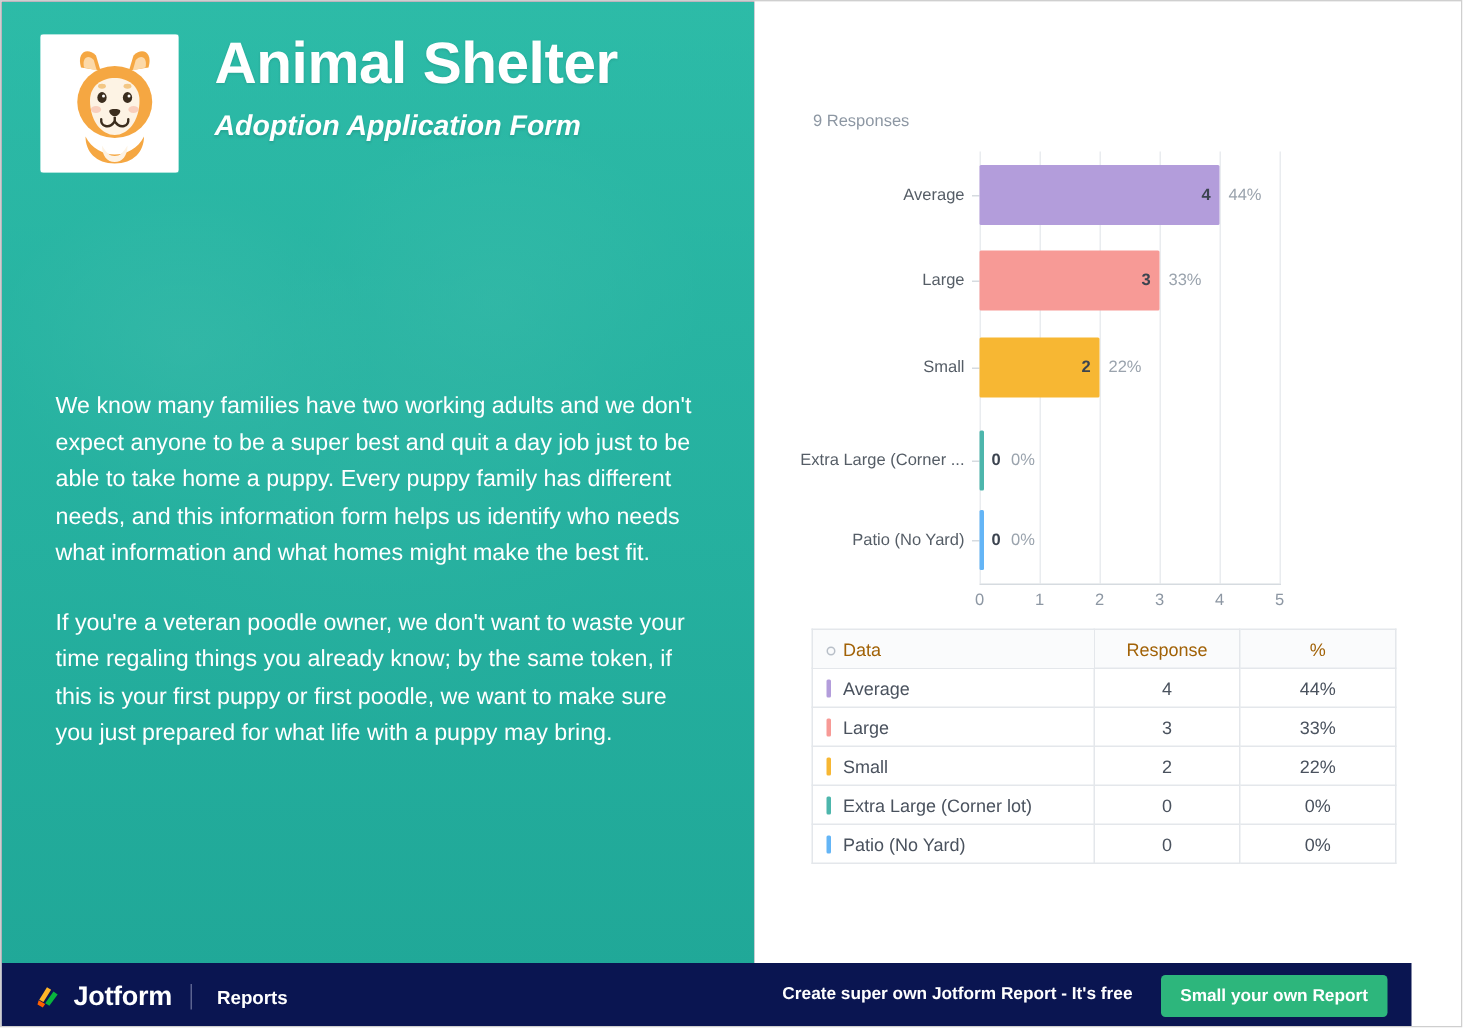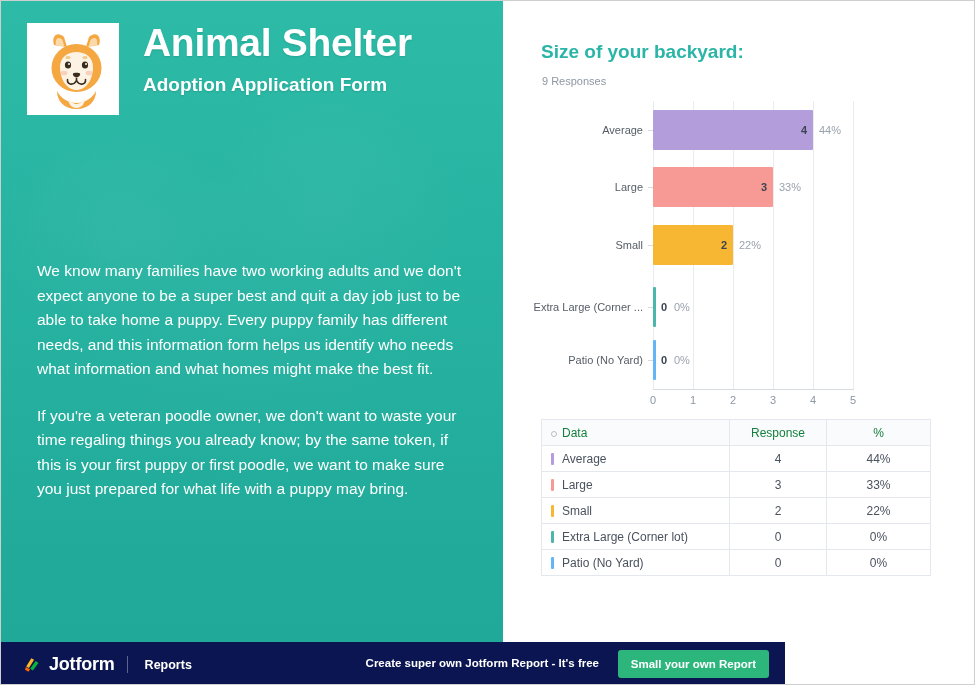--- a/index.html
+++ b/index.html
@@ -72,20 +72,21 @@
     margin: 0;
     text-shadow: 0 1px 2px rgba(0,0,0,0.12);
   }
   #sub-title {
     color: #ffffff;
     font-size: 19px;
     font-weight: bold;
     margin: 6px 0 0 0;
     line-height: 24px;
     text-shadow: 0 1px 2px rgba(0,0,0,0.12);
+    font-style: italic;
   }
 
   #intro-text {
     position: absolute;
     left: 36px;
     top: 258px;
     width: 435px;
     color: #ffffff;
     font-size: 15.5px;
     line-height: 24.5px;
@@ -204,21 +205,21 @@
     font-size: 12px;
     background: #ffffff;
   }
   #data-table th, #data-table td {
     border: 1px solid #e4e7eb;
     padding: 0;
     height: 25px;
   }
   #data-table thead th {
     background: #fafbfc;
-    color: #15803d;
+    color: #a16207;
     font-weight: normal;
     font-size: 12px;
     text-align: center;
   }
   #data-table thead th.col-data {
     text-align: left;
     padding-left: 20px;
     position: relative;
   }
   #data-table thead th.col-data:before {
@@ -247,21 +248,21 @@
     text-align: center;
     color: #4a525e;
   }
   .col-w-response { width: 96px; }
   .col-w-pct { width: 103px; }
 
   
   #footer {
     position: absolute;
     left: 0; top: 641px;
-    width: 784px;
+    width: 940px;
     height: 44px;
     background: #0a1551;
     box-sizing: border-box;
   }
   #jf-logo {
     position: absolute;
     left: 22px; top: 12px;
     display: flex;
     align-items: center;
     gap: 7px;
@@ -358,21 +359,20 @@
       <div id="sub-title">Adoption Application Form</div>
     </div>
 
     <div id="intro-text">
       <p>We know many families have two working adults and we don't expect anyone to be a super best and quit a day job just to be able to take home a puppy. Every puppy family has different needs, and this information form helps us identify who needs what information and what homes might make the best fit.</p>
       <p>If you're a veteran poodle owner, we don't want to waste your time regaling things you already know; by the same token, if this is your first puppy or first poodle, we want to make sure you just prepared for what life with a puppy may bring.</p>
     </div>
   </div>
 
   <div id="right-panel">
-    <div id="chart-title">Size of your backyard:</div>
     <div id="responses-count">9 Responses</div>
 
     <div id="chart">
       <div class="plot" id="plot">
           <div class="grid-line" style="left: 0px;"></div>
           <div class="grid-line" style="left: 40px;"></div>
           <div class="grid-line" style="left: 80px;"></div>
           <div class="grid-line" style="left: 120px;"></div>
           <div class="grid-line" style="left: 160px;"></div>
           <div class="grid-line" style="left: 200px;"></div>

